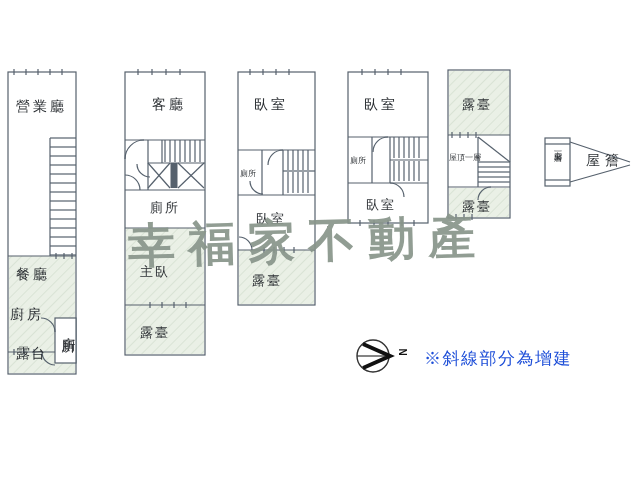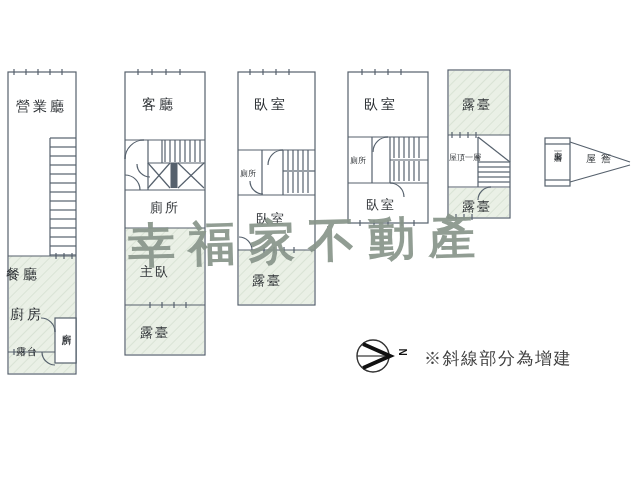--- a/index.html
+++ b/index.html
@@ -3,29 +3,29 @@
 <meta charset="utf-8">
 <style>
   html,body{margin:0;padding:0;background:#fff;}
   #canvas{position:relative;width:640px;height:480px;background:#ffffff;overflow:hidden;
           font-family:"Liberation Sans",sans-serif;}
   #linework{position:absolute;left:0;top:0;z-index:2;}
   .lbl{position:absolute;z-index:3;color:#2b2f33;white-space:nowrap;
        font-family:Liberation Serif, serif;}
   .lbl.main{font-size:14px;letter-spacing:3px;}
   .lbl.mid{font-size:13px;letter-spacing:2px;}
-  .lbl.small{font-size:10px;letter-spacing:1px;}
+  .lbl.small{font-size:14px;letter-spacing:1px;}
   .lbl.tiny{font-size:8px;letter-spacing:0;}
   .lbl.vert{writing-mode:vertical-rl;letter-spacing:1px;}
   #watermark{position:absolute;left:128px;top:210px;z-index:6;
              font-size:47px;font-weight:bold;letter-spacing:13px;
              color:rgba(137,150,139,0.93);transform:rotate(-1.6deg);
              font-family:"Liberation Sans",sans-serif;white-space:nowrap;}
   #note{position:absolute;left:424px;top:347px;z-index:3;font-size:17px;
-        letter-spacing:1.5px;color:#404040;
+        letter-spacing:1.5px;color:#1d4ed8;
         font-family:Liberation Serif, serif;white-space:nowrap;}
 </style>
 </head>
 <body>
 
 <div id="canvas">
 
   <svg id="linework" width="640" height="480" viewBox="0 0 640 480">
     <defs>
       <pattern id="hatch" patternUnits="userSpaceOnUse" width="7" height="7" patternTransform="rotate(45)">
@@ -220,26 +220,26 @@
 
     <g>
       <circle cx="373" cy="356" r="16" fill="#ffffff" stroke="#333" stroke-width="1.4"></circle>
       <line x1="357" y1="356" x2="389" y2="356" stroke="#333" stroke-width="1.2"></line>
       <polyline points="363,344 390,356 363,368" fill="none" stroke="#111" stroke-width="4"></polyline>
       <text x="0" y="0" transform="translate(399,352) rotate(90)" font-size="10" font-weight="bold" fill="#111" font-family="Liberation Sans, sans-serif" text-anchor="middle">N</text>
     </g>
   </svg>
 
   <div class="lbl main" style="left:16px;top:98px">營業廳</div>
-  <div class="lbl main" style="left:6px;top:266px">餐廳</div>
+  <div class="lbl main" style="left:16px;top:266px">餐廳</div>
   <div class="lbl main" style="left:10px;top:306px">廚房</div>
   <div class="lbl small vert" style="left:59px;top:326px">廁所</div>
   <div class="lbl small" style="left:16px;top:345px">露台</div>
 
-  <div class="lbl main" style="left:142px;top:96px">客廳</div>
+  <div class="lbl main" style="left:152px;top:96px">客廳</div>
   <div class="lbl mid" style="left:150px;top:199px">廁所</div>
   <div class="lbl mid" style="left:140px;top:263px">主臥</div>
   <div class="lbl mid" style="left:140px;top:324px">露臺</div>
 
   <div class="lbl main" style="left:254px;top:96px">臥室</div>
   <div class="lbl tiny" style="left:240px;top:168px">廁所</div>
   <div class="lbl mid" style="left:256px;top:210px">臥室</div>
   <div class="lbl mid" style="left:252px;top:272px">露臺</div>
 
   <div class="lbl main" style="left:364px;top:96px">臥室</div>

